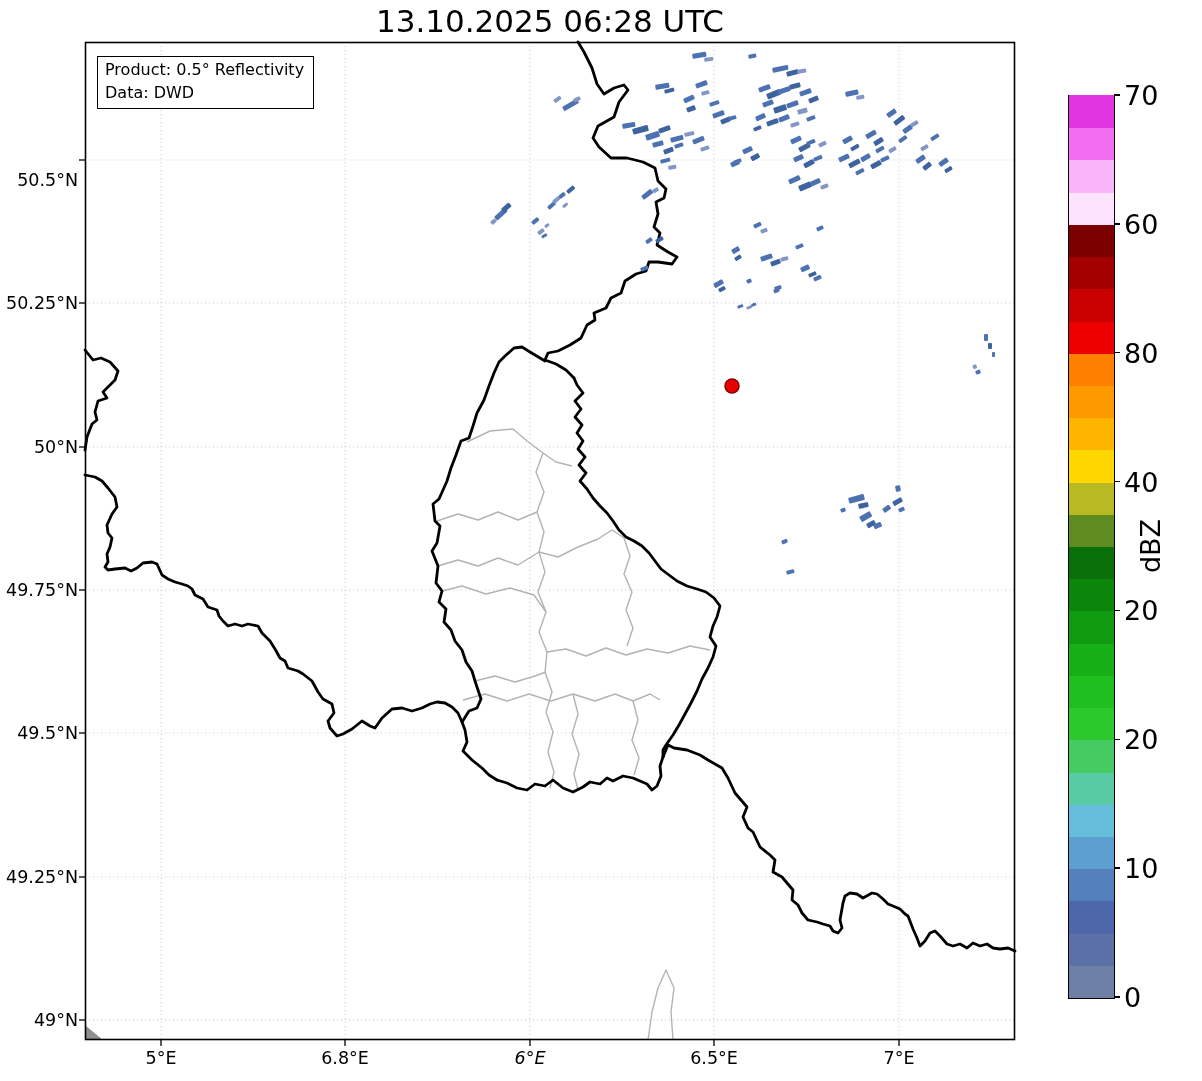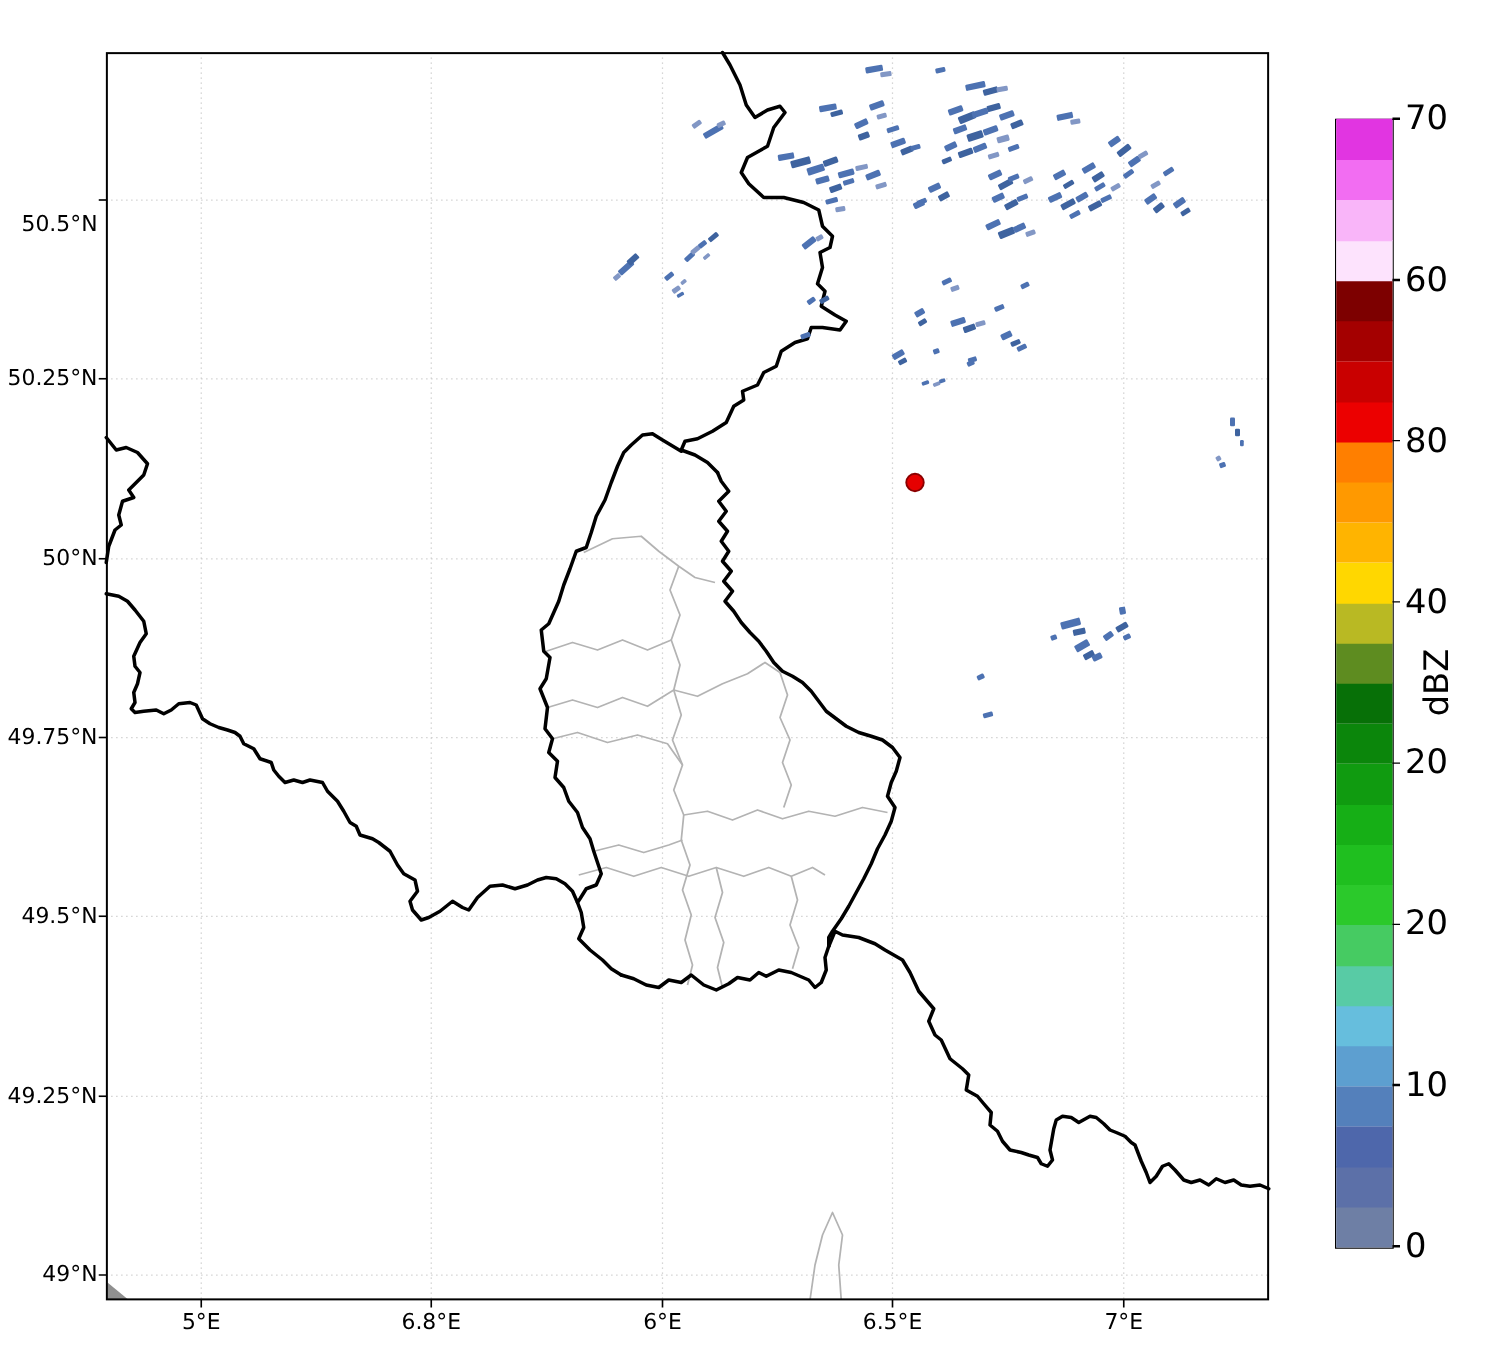--- a/index.html
+++ b/index.html
@@ -16,21 +16,26 @@
   .cbar{position:absolute;left:1068px;top:95px;width:45px;height:902px;
        border:1.4px solid #000;box-sizing:content-box;}
   .cbar-seg{position:absolute;left:0;width:45px;}
   .cbar-title{position:absolute;left:1150px;top:546px;font-size:27px;
        transform:translate(-50%,-50%) rotate(-90deg);transform-origin:center;white-space:nowrap;}
 </style>
 </head>
 <body>
 
 <div class="fig">
-
+  <div class="fig-title">13.10.2025 06:28 UTC</div>
+
+  <div class="anno-box">
+    <div>Product: 0.5° Reflectivity</div>
+    <div>Data: DWD</div>
+  </div>
 
   <svg class="map-svg" id="mapSvg" width="1202" height="1081" viewBox="0 0 1202 1081">
       <line x1="161" y1="42" x2="161" y2="1040" stroke="#c9c9c9" stroke-width="1" stroke-dasharray="1 3"></line>
       <line x1="345" y1="42" x2="345" y2="1040" stroke="#c9c9c9" stroke-width="1" stroke-dasharray="1 3"></line>
       <line x1="530" y1="42" x2="530" y2="1040" stroke="#c9c9c9" stroke-width="1" stroke-dasharray="1 3"></line>
       <line x1="714" y1="42" x2="714" y2="1040" stroke="#c9c9c9" stroke-width="1" stroke-dasharray="1 3"></line>
       <line x1="899" y1="42" x2="899" y2="1040" stroke="#c9c9c9" stroke-width="1" stroke-dasharray="1 3"></line>
       <line x1="85" y1="160" x2="1015" y2="160" stroke="#c9c9c9" stroke-width="1" stroke-dasharray="1 3"></line>
       <line x1="85" y1="303" x2="1015" y2="303" stroke="#c9c9c9" stroke-width="1" stroke-dasharray="1 3"></line>
       <line x1="85" y1="447" x2="1015" y2="447" stroke="#c9c9c9" stroke-width="1" stroke-dasharray="1 3"></line>
@@ -214,21 +219,21 @@
       <line x1="79" y1="447" x2="85" y2="447" stroke="#000" stroke-width="1.3"></line>
       <line x1="79" y1="590" x2="85" y2="590" stroke="#000" stroke-width="1.3"></line>
       <line x1="79" y1="733" x2="85" y2="733" stroke="#000" stroke-width="1.3"></line>
       <line x1="79" y1="877" x2="85" y2="877" stroke="#000" stroke-width="1.3"></line>
       <line x1="79" y1="1020" x2="85" y2="1020" stroke="#000" stroke-width="1.3"></line>
     </svg>
 
   <div id="xLabels">
       <div class="xlab" style="left: 161px;">5°E</div>
       <div class="xlab" style="left: 345px;">6.8°E</div>
-      <div class="xlab" style="left: 530px;">6°E</div>
+      <div class="xlab" style="left: 530px; font-style: italic;">6°E</div>
       <div class="xlab" style="left: 714px;">6.5°E</div>
       <div class="xlab" style="left: 899px;">7°E</div>
     </div>
   <div id="yLabels">
       <div class="ylab" style="top: 160px; margin-top: 20px;">50.5°N</div>
       <div class="ylab" style="top: 303px;">50.25°N</div>
       <div class="ylab" style="top: 447px;">50°N</div>
       <div class="ylab" style="top: 590px;">49.75°N</div>
       <div class="ylab" style="top: 733px;">49.5°N</div>
       <div class="ylab" style="top: 877px;">49.25°N</div>

